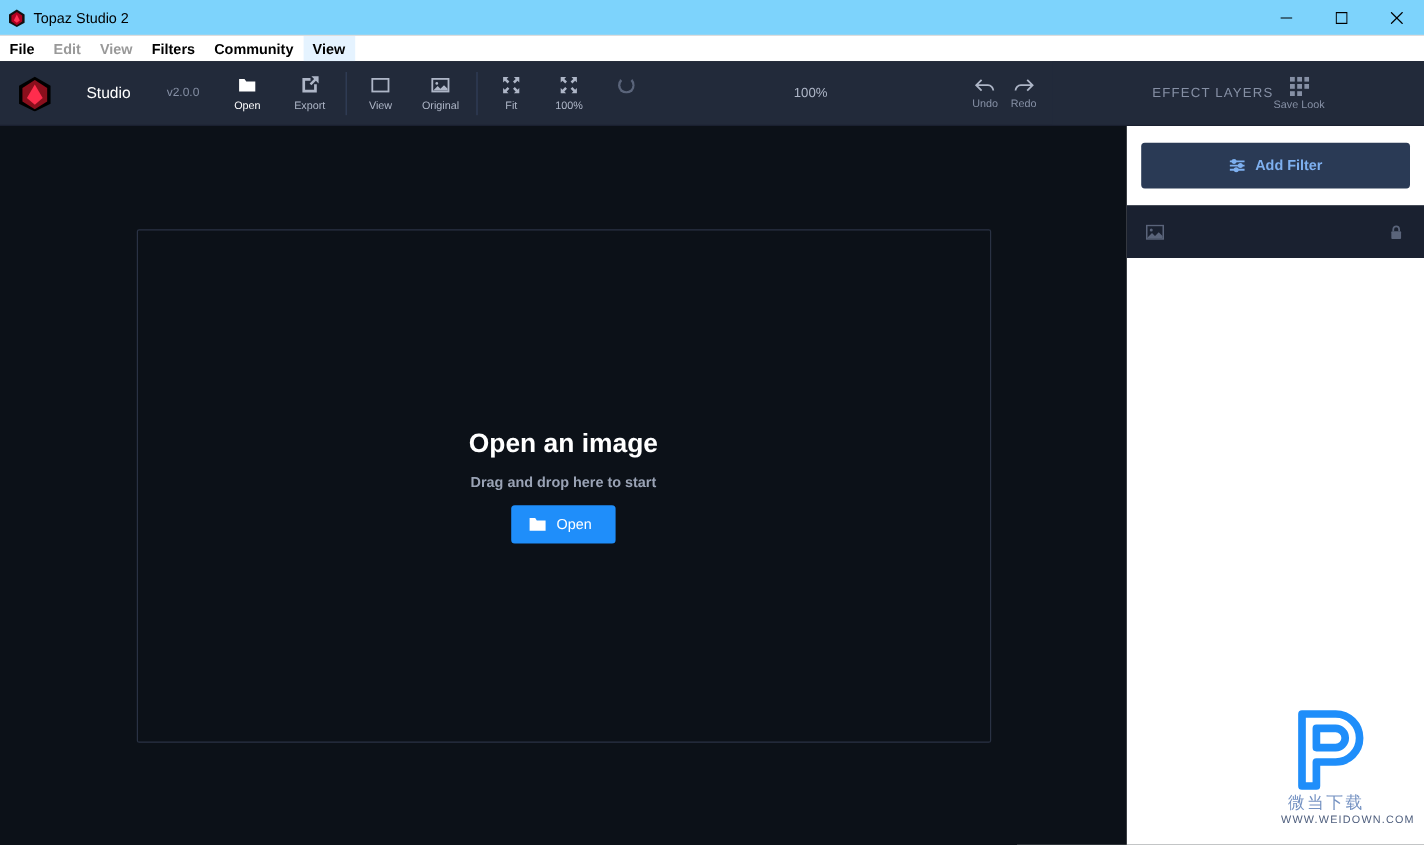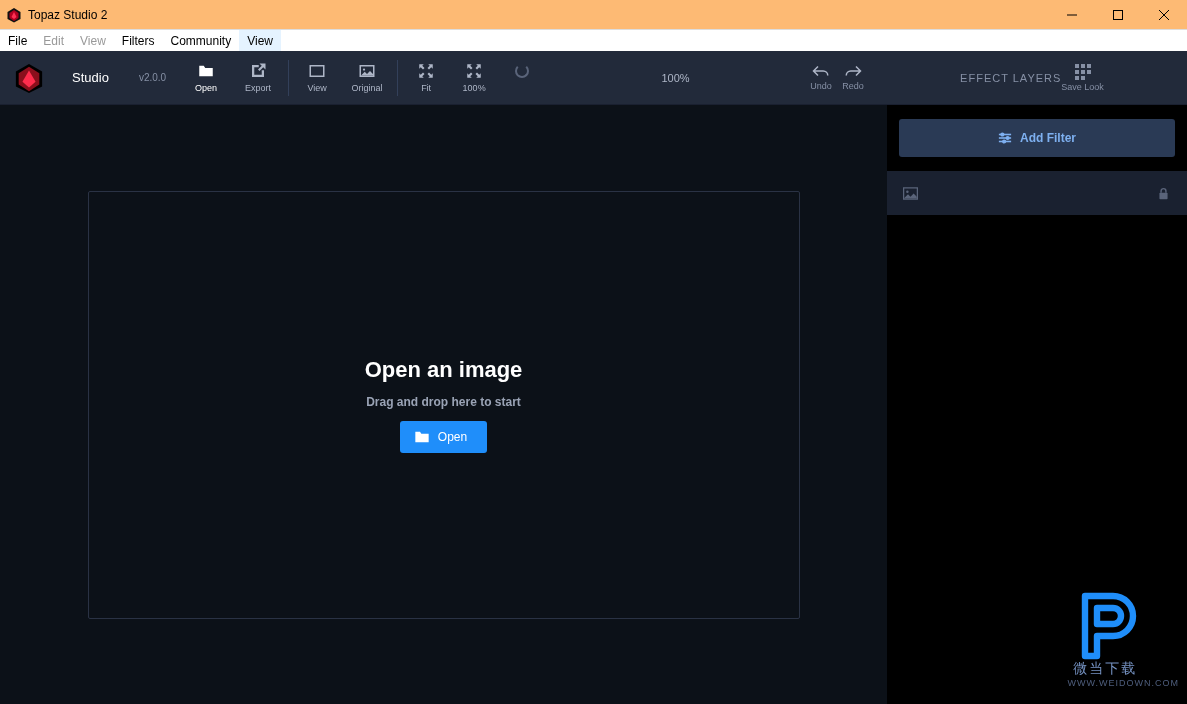--- a/index.html
+++ b/index.html
@@ -1,25 +1,25 @@
 <!DOCTYPE html>
 <html><head>
 <meta charset="utf-8">
 <style>
 * { margin: 0; padding: 0; box-sizing: border-box; font-family: "Segoe UI", Arial, sans-serif; }
 html, body { width: 1187px; height: 704px; overflow: hidden; background: #fff; }
 
-.titlebar { height: 30px; background: #fdba74; display: flex; align-items: center; padding-left: 6px; border-bottom: 1px solid #ddd; }
+.titlebar { height: 30px; background: #7dd3fc; display: flex; align-items: center; padding-left: 6px; border-bottom: 1px solid #ddd; }
 .titlebar .logo { width: 16px; height: 16px; margin-right: 6px; }
 .titlebar .title { font-size: 12px; color: #000; }
 .titlebar .spacer { flex: 1; }
 .winbtn { width: 46px; height: 30px; display: flex; align-items: center; justify-content: center; }
 .winbtn svg { width: 10px; height: 10px; }
 
-.menubar { height: 21px; background: #fff; display: flex; align-items: stretch; font-size: 12px; }
+.menubar { height: 21px; background: #fff; display: flex; align-items: stretch; font-size: 12px; font-weight: bold; }
 .menubar .mitem { padding: 0 8px; display: flex; align-items: center; color: #999; cursor: default; }
 .menubar .mitem.active { color: #000; }
 .menubar .mitem.hl { background: #e5f3ff; }
 
 .app { height: 653px; display: flex; flex-direction: column; background: #0c1118; }
 
 .toolbar { height: 54px; background: #222a3a; display: flex; align-items: center; border-bottom: 1px solid #1a2030; }
 .brand { display: flex; align-items: center; padding: 0 14px; gap: 28px; }
 .brand-logo { width: 30px; height: 30px; }
 .brand-name { color: #fff; font-size: 13px; }
@@ -49,21 +49,21 @@
 .savelook .tlabel { font-size:9px; color:#8690a5; }
 
 .body { flex: 1; display: flex; min-height: 0; }
 .canvas-area { flex: 1; background: #0c1118; display: flex; align-items: center; justify-content: center; padding: 30px 0; }
 .dropzone { width: 712px; height: 428px; border: 1px solid #2a3244; border-radius: 2px; display: flex; flex-direction: column; align-items: center; justify-content: center; gap: 12px; }
 .dropzone .dz-title { color: #fff; font-size: 22px; font-weight: 700; }
 .dropzone .dz-sub { color: #9aa3b5; font-size: 12px; font-weight: bold; }
 .openbtn { background: #1f8efa; color: #fff; border: none; border-radius: 3px; padding: 9px 20px 9px 14px; font-size: 12px; display: flex; align-items: center; gap: 8px; cursor: pointer; }
 .openbtn svg { width: 16px; height: 14px; fill: #fff; }
 
-.sidepanel { width: 300px; background: #000000; display: flex; flex-direction: column; position: relative; }
+.sidepanel { width: 248px; background: #ffffff; display: flex; flex-direction: column; position: relative; }
 .sp-buttons { display: flex; gap: 10px; padding: 14px 12px; }
 .sp-btn { flex: 1; height: 38px; border-radius: 3px; display: flex; align-items: center; justify-content: center; gap: 8px; font-size: 12px; font-weight: 600; cursor: pointer; border: none; }
 .sp-btn.filter { background: #2a3a55; color: #7eb0f0; }
 .sp-btn.look { background: #6a4521; color: #f0b87e; }
 .sp-btn svg { width: 14px; height: 14px; }
 
 .sp-row { height: 44px; background: #1a2130; margin: 0 0 0 0; display: flex; align-items: center; padding: 0 16px; justify-content: space-between; }
 .sp-row svg { width: 15px; height: 13px; fill: #5a647a; }
 
 .watermark { position: absolute; right: 8px; bottom: 16px; text-align: center; color: #5c6a82; pointer-events: none; }

